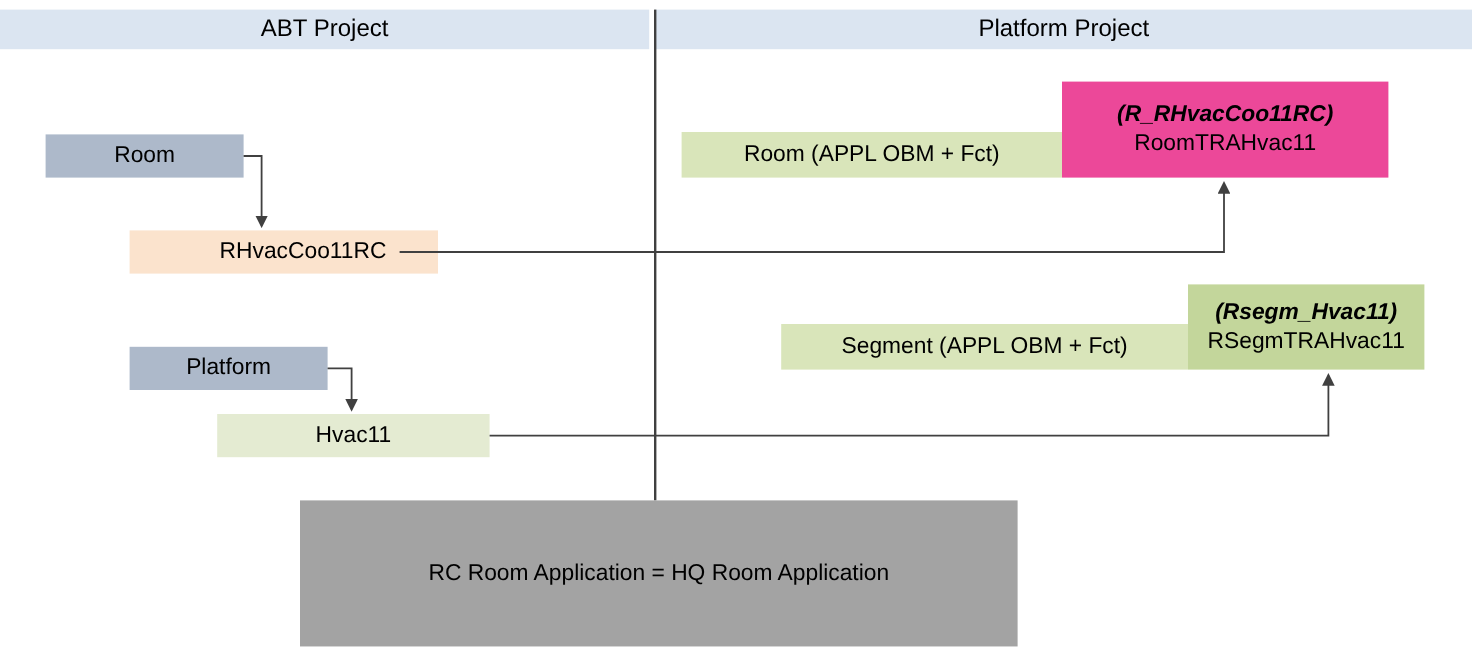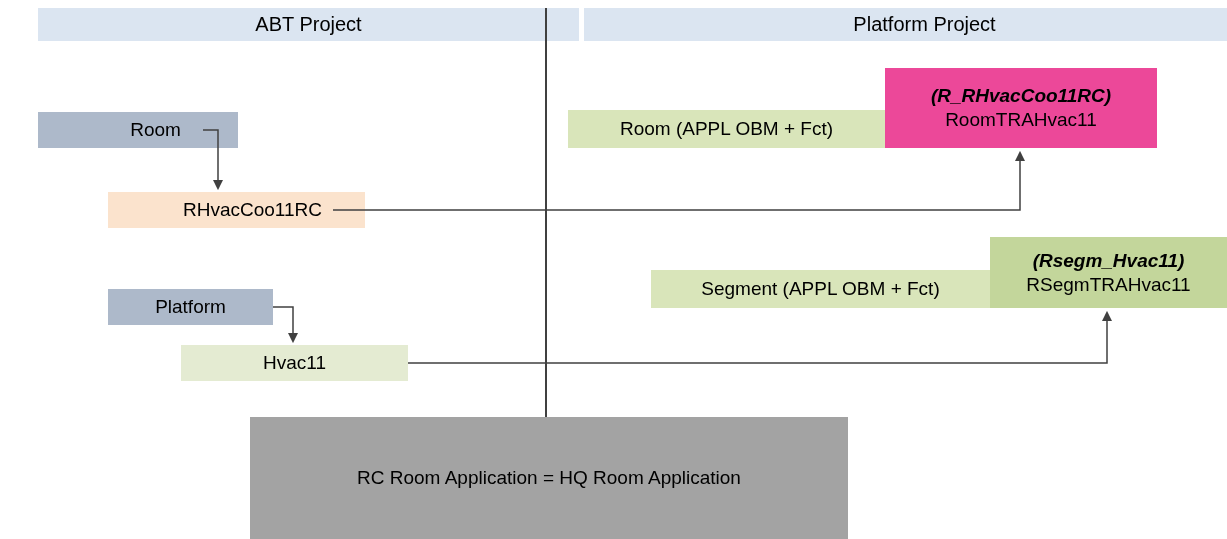--- a/index.html
+++ b/index.html
@@ -18,21 +18,20 @@
   .hdr {
     position: absolute;
     top: 8px;
     height: 33px;
     background: #dbe5f1;
     display: flex;
     align-items: center;
     justify-content: center;
     font-size: 20px;
     color: #000000;
-    margin-left: 38px;
   }
   .hdr-left  { left: 0px;   width: 541px; }
   .hdr-right { left: 546px; width: 681px; align-items: center; }
   .vline {
     position: absolute;
     left: 545px;
     top: 8px;
     width: 2px;
     height: 409px;
     background: #404040;
@@ -40,28 +39,28 @@
   .box {
     position: absolute;
     display: flex;
     align-items: center;
     justify-content: center;
     text-align: center;
     font-size: 19px;
     color: #000000;
     line-height: 1.25;
   }
-  .box-room     { left: 38px;  top: 112px; width: 165px; height: 36px; background: #adb9ca; padding-left: 35px; }
+  .box-room     { left: 38px;  top: 112px; width: 165px; height: 36px; background: #adb9ca; }
   .box-rhvac    { left: 108px; top: 192px; width: 225px; height: 36px; background: #fbe3cd; padding-left: 32px; }
   .box-segment  { left: 108px; top: 289px; width: 165px; height: 36px; background: #adb9ca; }
   .box-hvac11   { left: 181px; top: 345px; width: 227px; height: 36px; background: #e4ebd2; }
   .box-roomappl { left: 568px; top: 110px; width: 317px; height: 38px; background: #d9e5ba; }
   .box-roomtra  { left: 885px; top: 68px;  width: 272px; height: 80px; background: #ec4899; flex-direction: column; }
   .box-segappl  { left: 651px; top: 270px; width: 339px; height: 38px; background: #d9e5ba; }
-  .box-segtra   { left: 990px; top: 237px; width: 237px; height: 71px; background: #c3d69b; flex-direction: column; }
+  .box-segtra   { left: 990px; top: 237px; width: 197px; height: 71px; background: #c3d69b; flex-direction: column; }
   .box-note     { left: 250px; top: 417px; width: 598px; height: 122px; background: #a3a3a3; }
   .ln-alias {
     font-style: italic;
     font-weight: bold;
   }
   .connectors {
     position: absolute;
     left: 0;
     top: 0;
     pointer-events: none;

